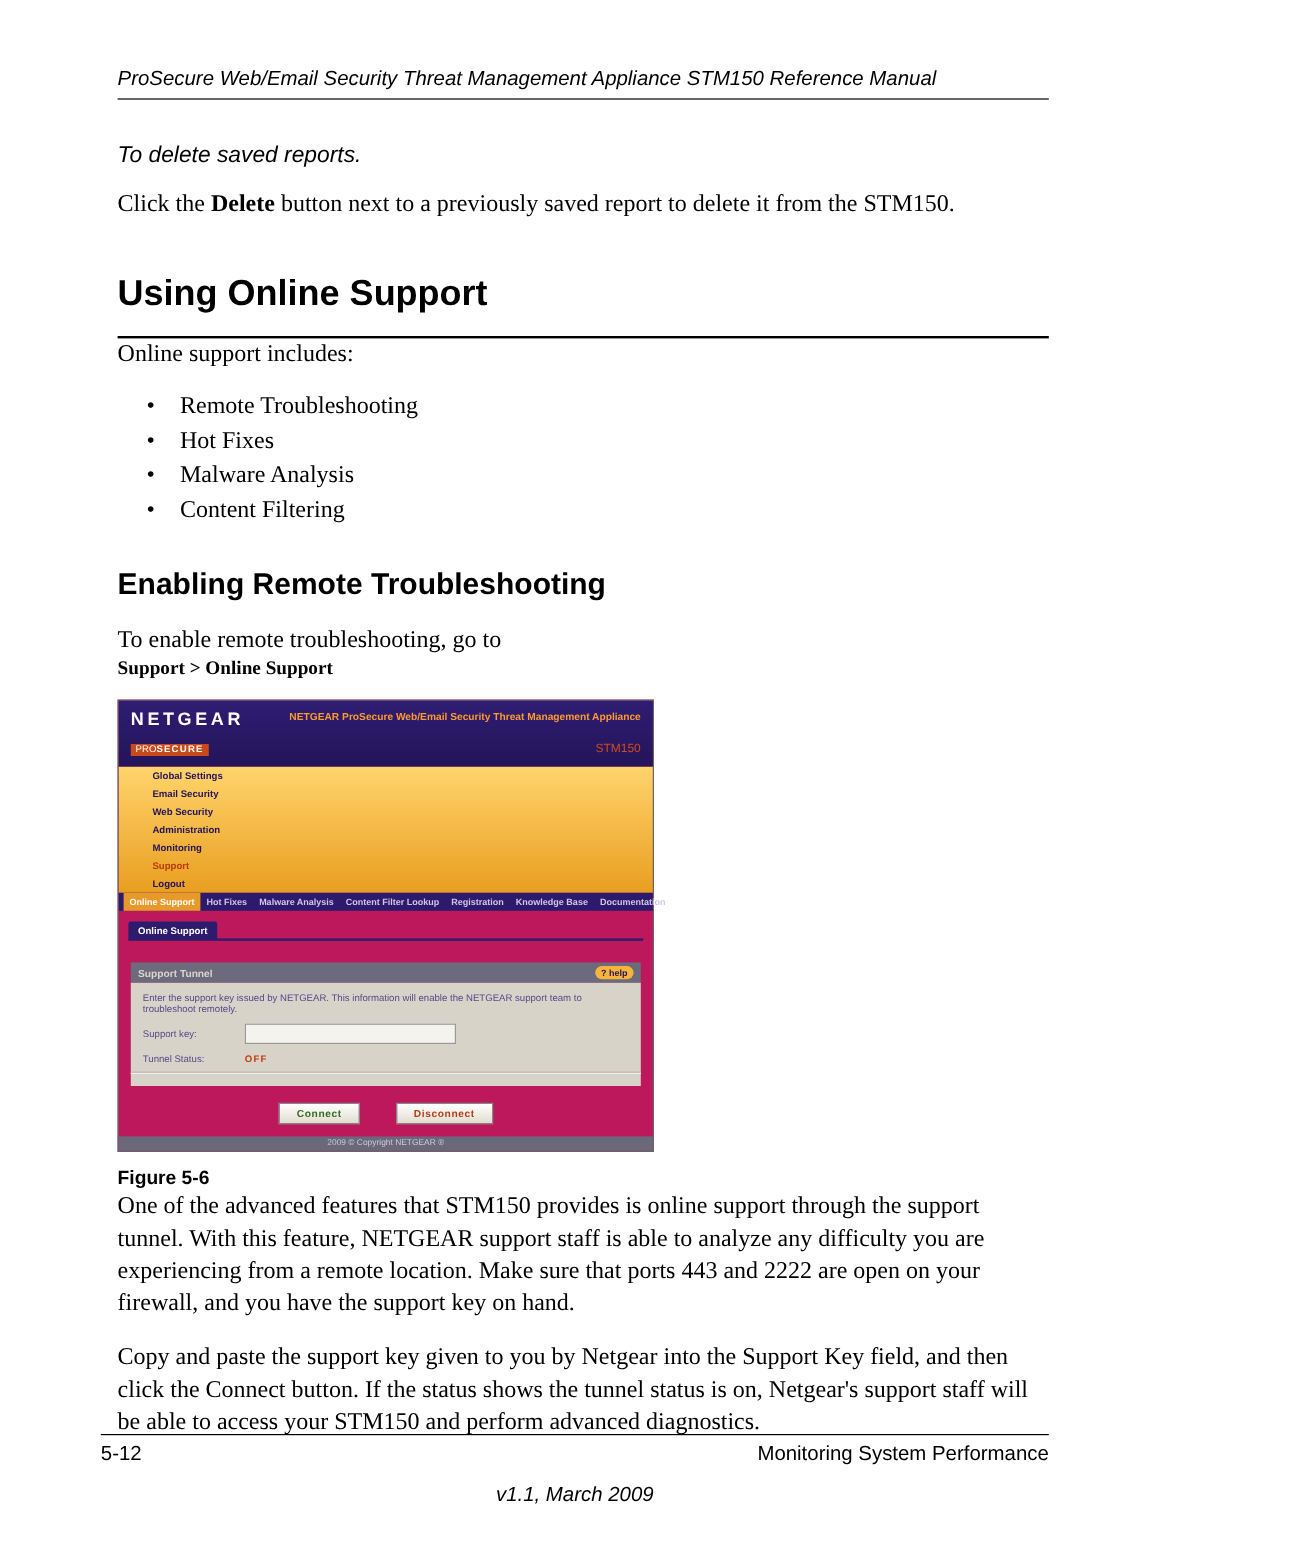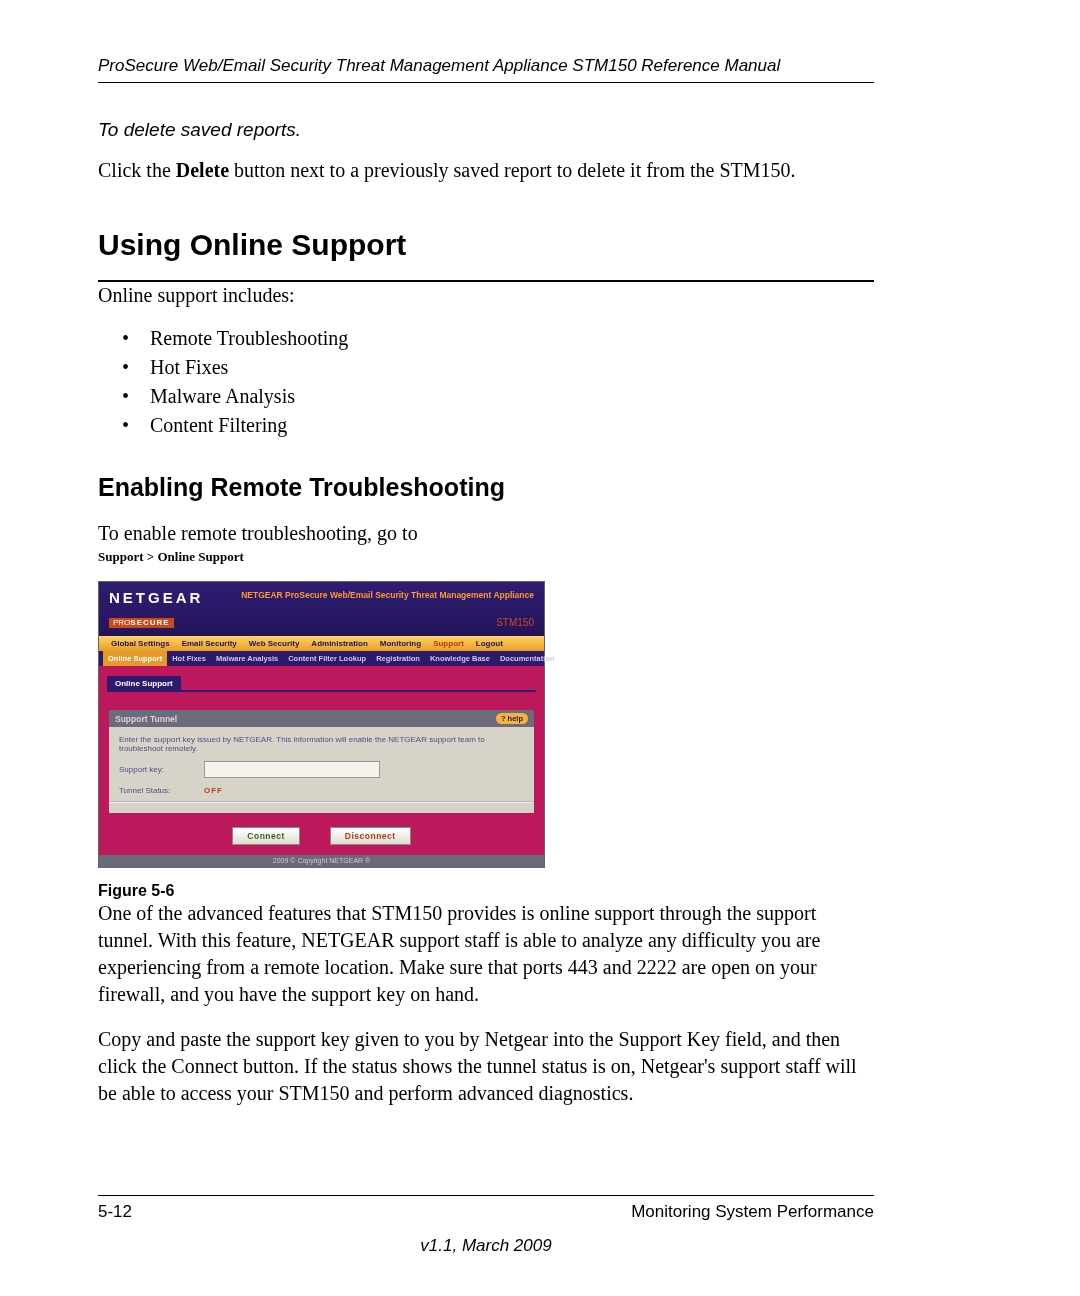--- a/index.html
+++ b/index.html
@@ -65,21 +65,21 @@
     padding-left: 28px;
   }
   ul.bul li::before {
     content: "•";
     position: absolute;
     left: 0;
     top: 0;
   }
   .nav-path {
     font-weight: bold;
-    font-size: 13px;
+    font-size: 16px;
   }
 
   
   .shot-wrap {
     margin-top: 16px;
   }
   .shot {
     width: 445px;
     border: 1px solid #666;
     font-family: Verdana, Arial, sans-serif;
@@ -111,21 +111,22 @@
   .brand-prosecure .pro { font-weight: normal; }
   .brand-prosecure .secure { font-weight: bold; letter-spacing: 1px; }
   .brand-right { text-align: right; }
   .brand-line1 { color: #ff9a2e; font-weight: bold; font-size: 8.5px; white-space: nowrap; }
   .brand-line2 { color: #d24a1a; font-weight: normal; font-size: 10px; margin-top: 17px; }
 
   .mainnav {
     background: #f6b43a;
     background: linear-gradient(#ffd46b, #e99e20);
     display: flex;
-    padding: 0 6px;
+    padding: 0 22px;
+    flex-direction: column;
   }
   .mainnav span {
     font-size: 8px;
     color: #23125a;
     font-weight: bold;
     padding: 3px 6px;
   }
   .mainnav .active { color: #b83a10; }
 
   .subnav {
@@ -241,21 +242,21 @@
     font-weight: bold;
     font-size: 16px;
     margin-top: 14px;
   }
 
   .after-figure { margin-top: 28px; }
 
   
   .footer {
     position: absolute;
-    left: 98px;
+    left: 84px;
     right: 98px;
     bottom: 40px;
   }
   .footer-rule {
     border-top: 1.5px solid #000;
     margin-bottom: 6px;
   }
   .footer-row {
     display: flex;
     justify-content: space-between;

